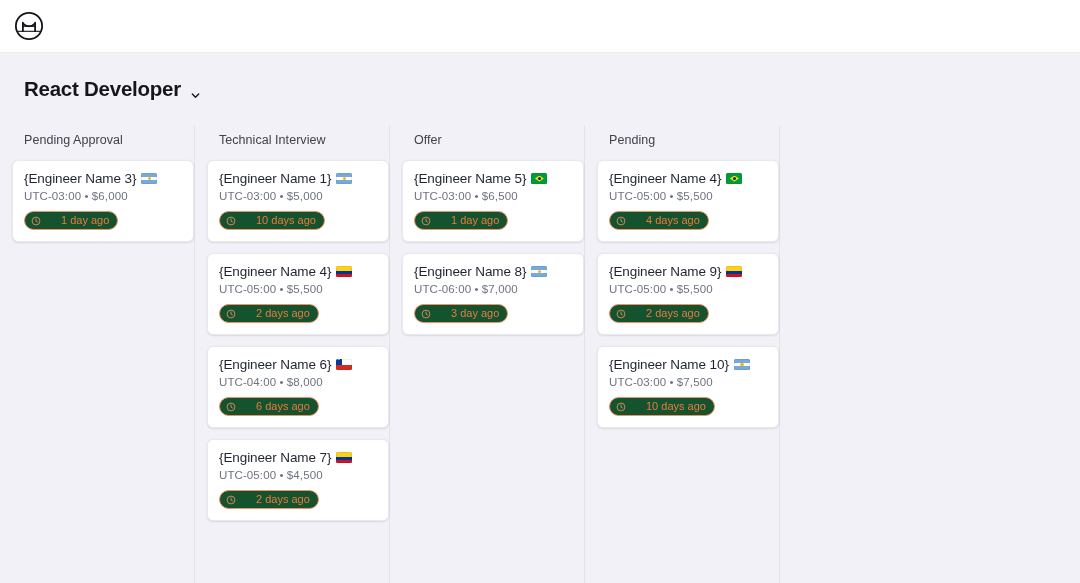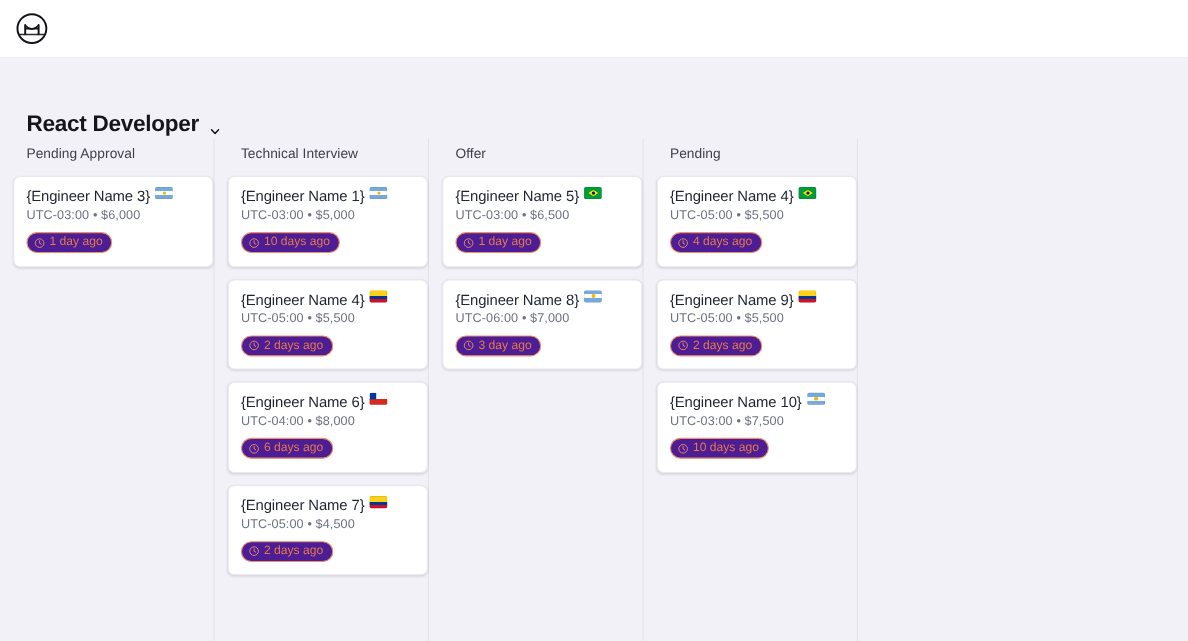--- a/index.html
+++ b/index.html
@@ -51,21 +51,20 @@
   
   .page-head {
     padding: 24px 24px 0 24px;
   }
 
   .title-row {
     display: inline-flex;
     align-items: flex-end;
     gap: 9px;
     cursor: pointer;
-    margin-top: 24px;
   }
 
   .page-title {
     font-size: 20.5px;
     font-weight: bold;
     color: #15151c;
     letter-spacing: -0.25px;
     white-space: nowrap;
   }
 
@@ -124,21 +123,21 @@
     cursor: pointer;
   }
 
   .card-title {
     font-size: 13.5px;
     color: #1f2430;
     letter-spacing: -0.1px;
     line-height: 17px;
     white-space: nowrap;
     display: flex;
-    align-items: flex-start;
+    align-items: center;
     gap: 5px;
   }
 
   
   .flag-img {
     width: 16px;
     height: 11px;
     display: inline-block;
     border-radius: 1.5px;
     position: relative;
@@ -199,28 +198,28 @@
     font-size: 11.5px;
     color: #6e7380;
     letter-spacing: 0.1px;
     white-space: nowrap;
   }
 
   .badge {
     margin-top: 9px;
     display: inline-flex;
     align-items: center;
-    gap: 4px;
+    gap: 20px;
     border: 1px solid #ef9066;
     color: #e97a44;
     border-radius: 999px;
     padding: 2px 8px 2px 6px;
     font-size: 11px;
     line-height: 13px;
-    background: #4c1d95;
+    background: #14532d;
     white-space: nowrap;
   }
 
   .clock {
     width: 10px;
     height: 10px;
     display: block;
     flex: 0 0 10px;
   }
 </style>

